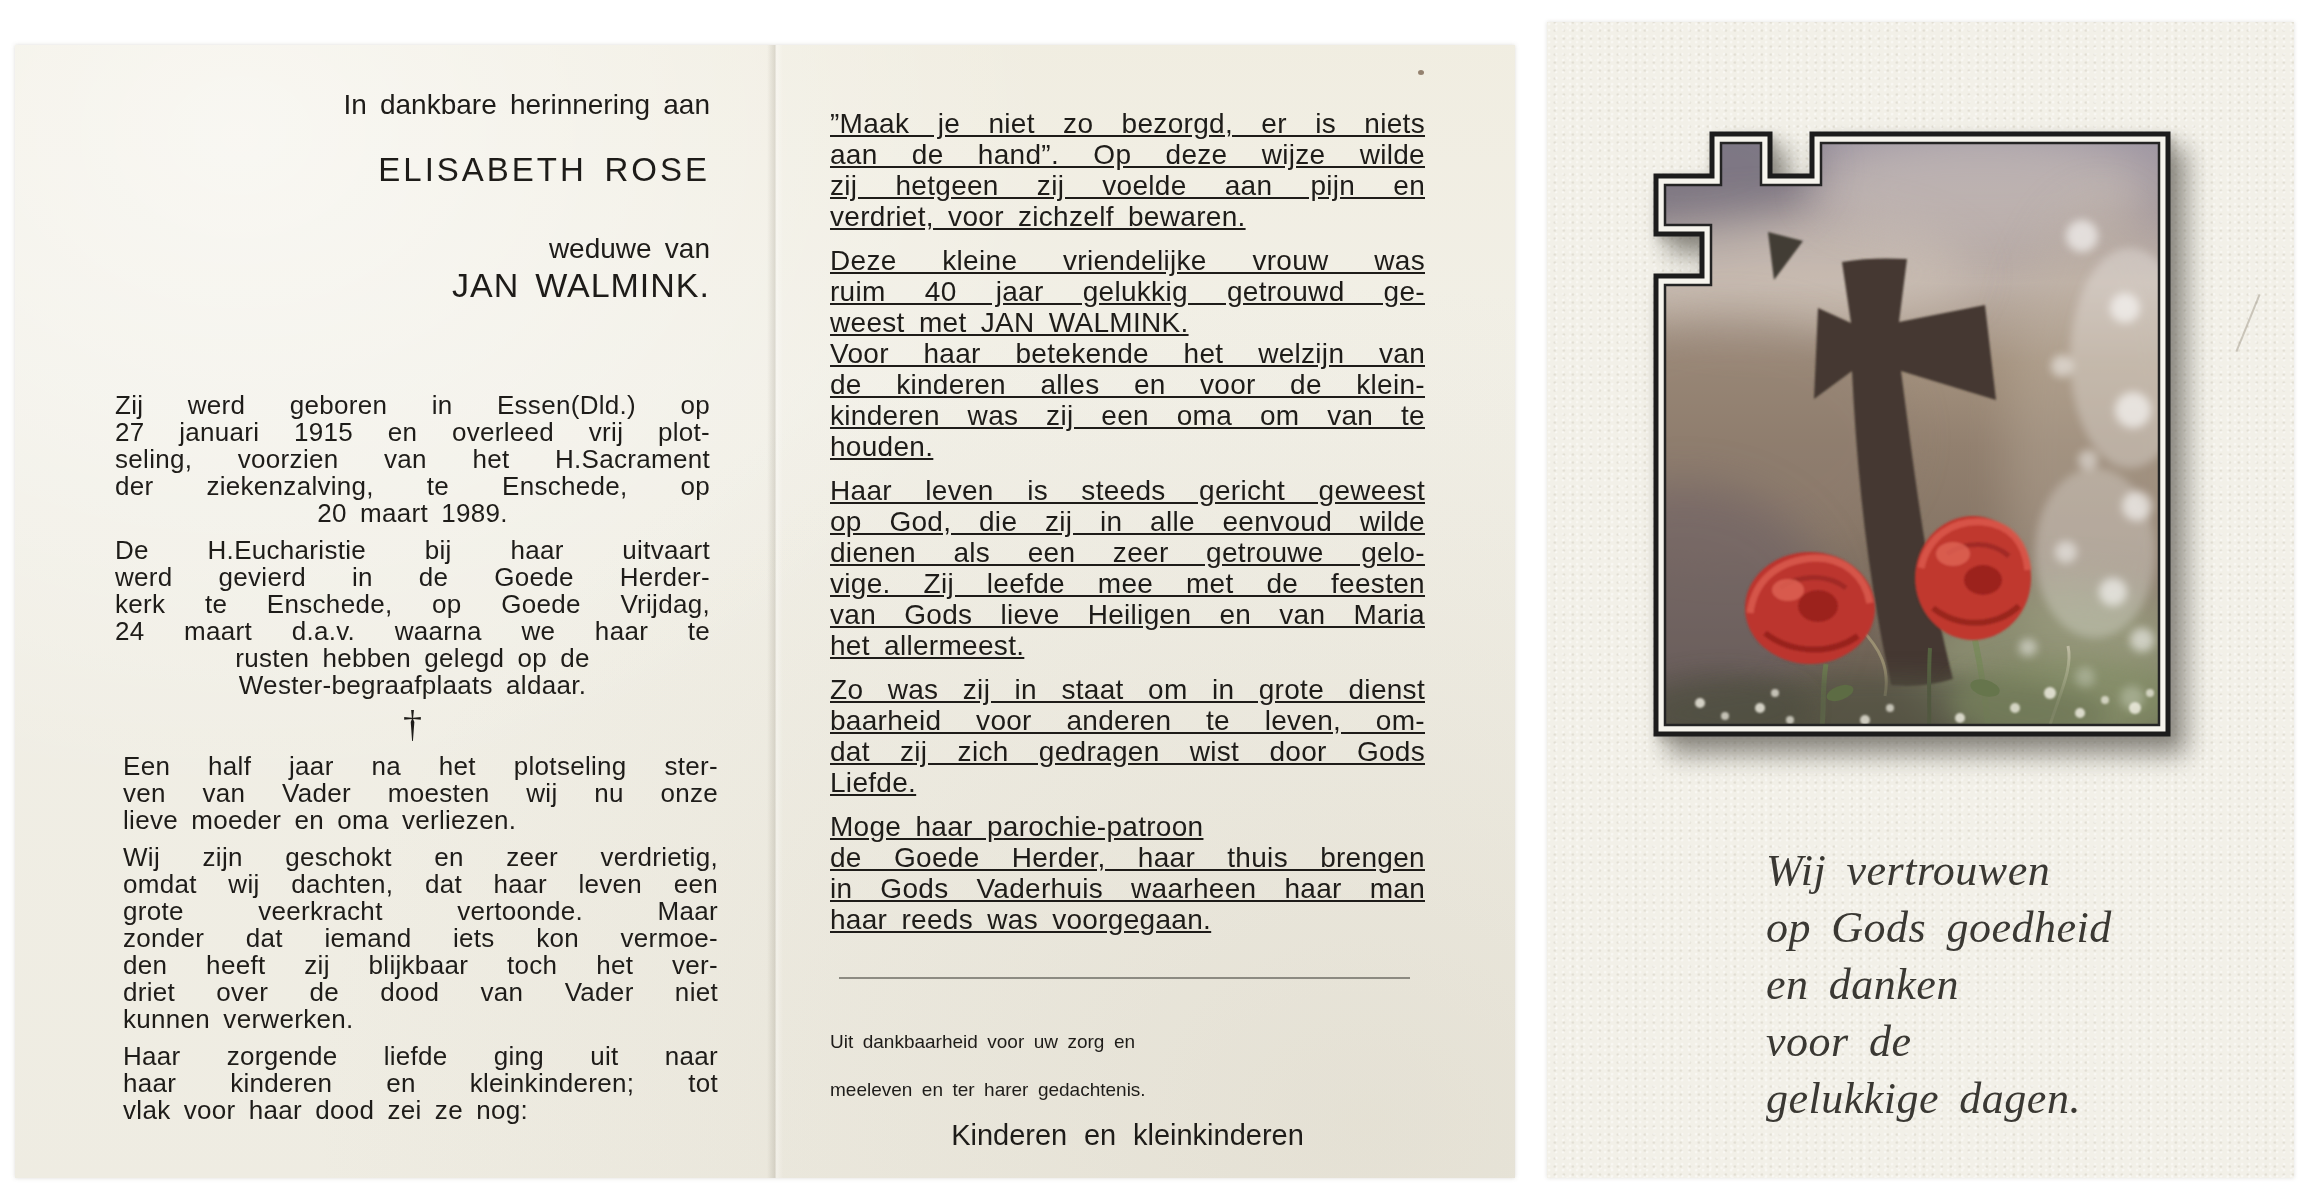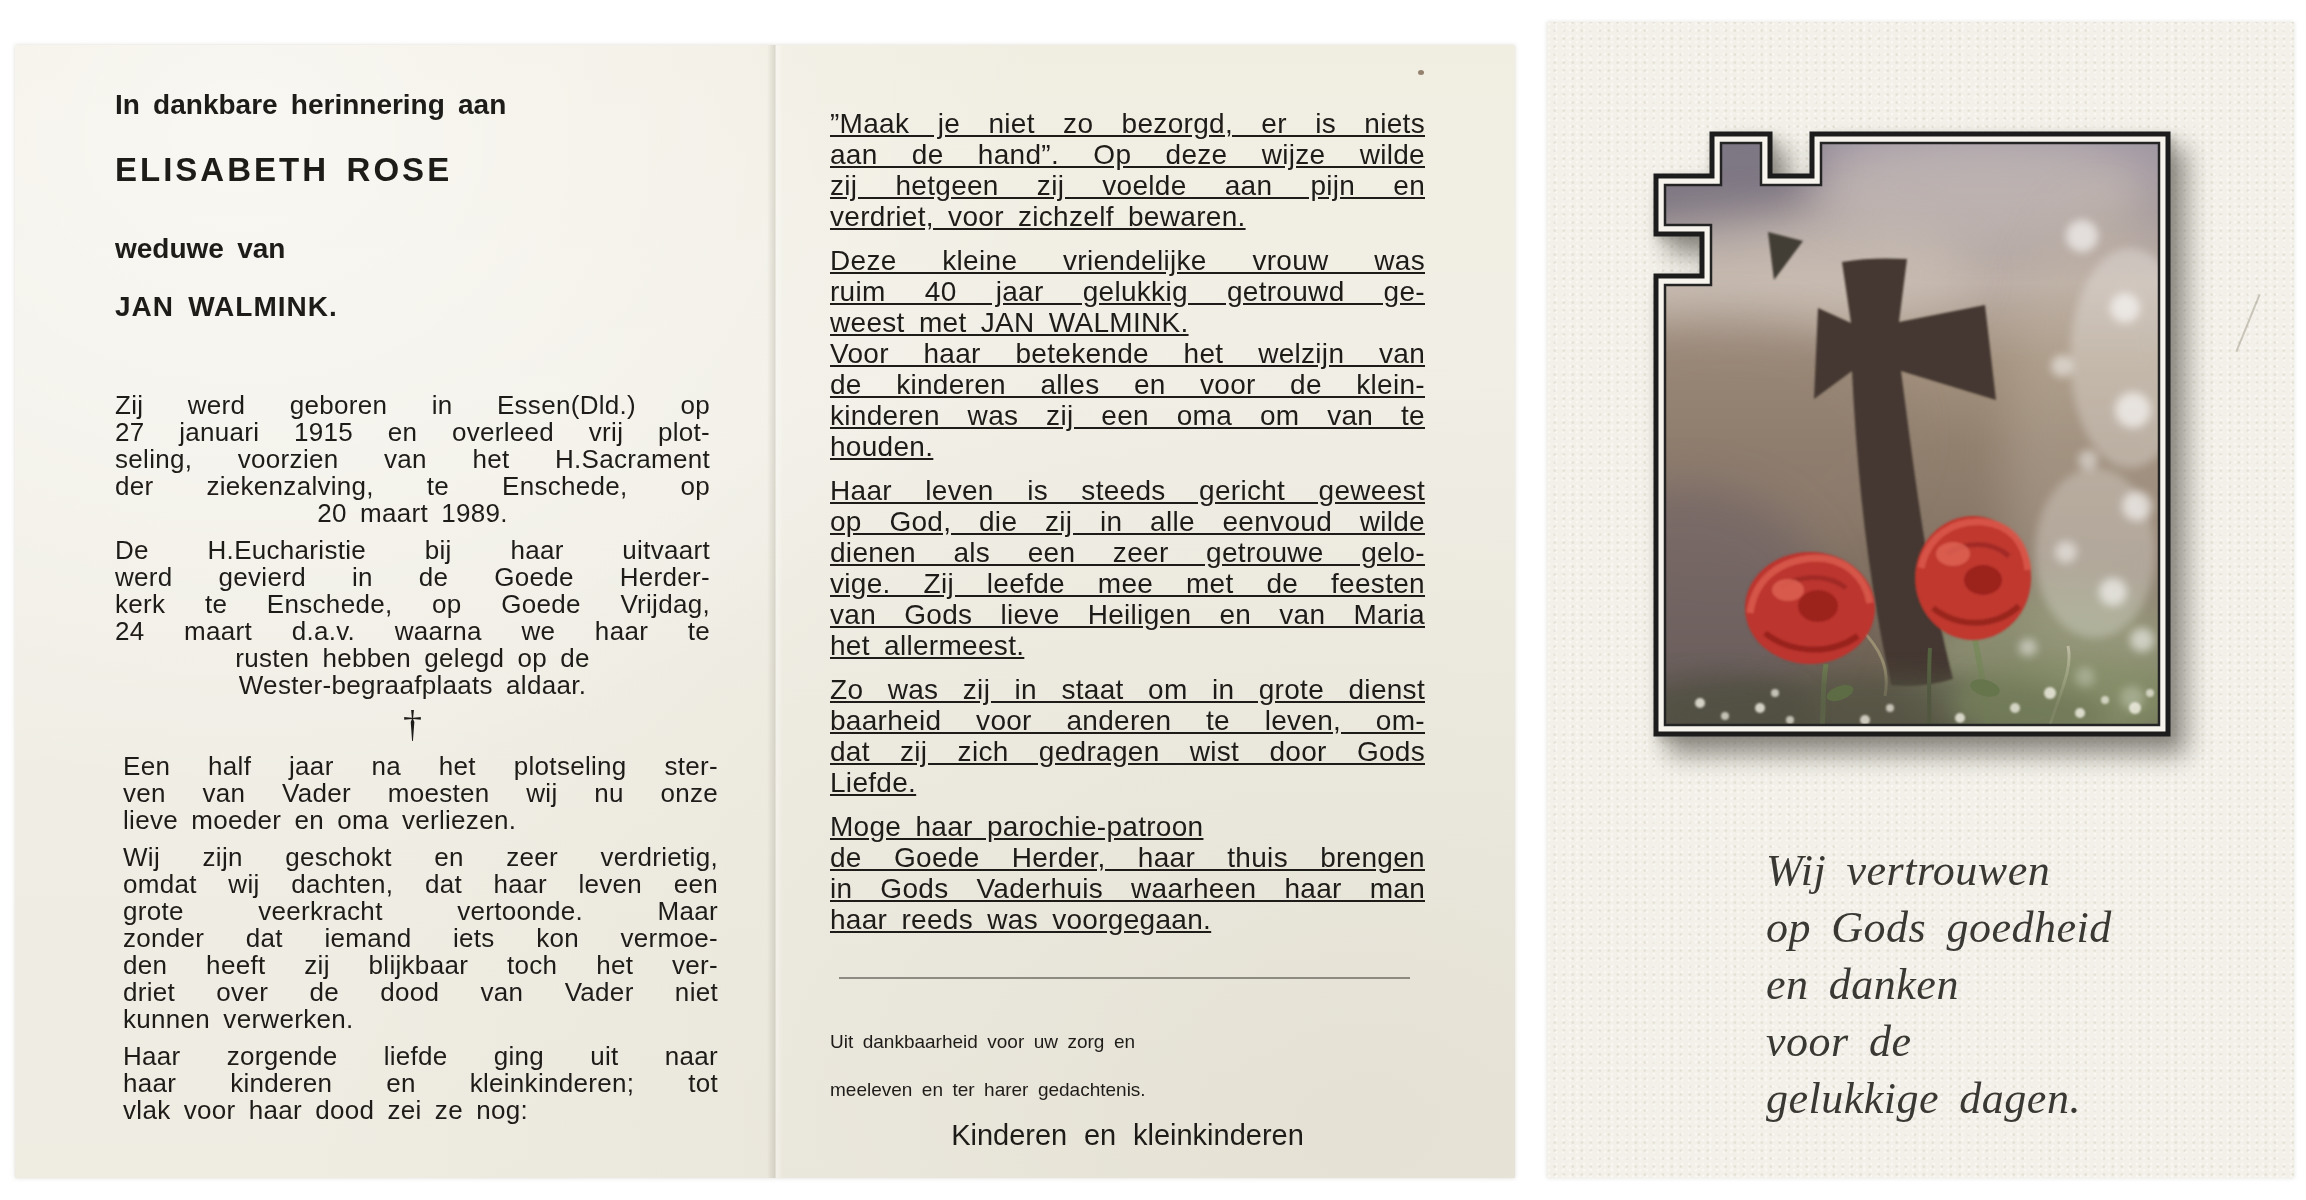--- a/index.html
+++ b/index.html
@@ -14,25 +14,25 @@
       radial-gradient(ellipse at 15% 8%, rgba(255,255,255,.55), transparent 45%),
       radial-gradient(ellipse at 90% 95%, rgba(205,198,180,.30), transparent 55%),
       linear-gradient(180deg, rgba(240,236,222,.6), rgba(243,241,232,.2) 30%, rgba(236,233,222,.5));
     box-shadow:0 0 4px rgba(120,115,100,.25);
     color:#1e1c19;}
   .fold{position:absolute;left:752px;top:0;width:16px;height:100%;
     background:linear-gradient(90deg, transparent, rgba(125,118,100,.20) 48%, rgba(255,255,255,.35) 60%, transparent);}
   .speck{position:absolute;left:1403px;top:25px;width:6px;height:5px;border-radius:50%;background:#7d6753;opacity:.8;}
 
   .col{position:absolute;width:595px;}
-  .p1-header{left:100px;top:43px;text-align:left;word-spacing:.34em;font-weight:bold;}
+  .p1-header{left:100px;top:43px;text-align:right;word-spacing:.34em;}
   .h1{font-size:28px;line-height:34px;}
   .h2{font-size:33px;line-height:44px;letter-spacing:3px;margin-top:26px;}
   .h3{font-size:28px;line-height:34px;margin-top:40px;}
-  .h4{font-size:28px;line-height:38px;letter-spacing:1px;margin-top:22px;}
+  .h4{font-size:34px;line-height:38px;letter-spacing:1px;}
 
   .p1-body{left:100px;top:347px;font-size:26px;line-height:27px;letter-spacing:.3px;}
   .p1-body2{left:108px;top:708px;font-size:26px;line-height:27px;letter-spacing:.3px;}
   .cross-mark{left:100px;top:656px;height:46px;line-height:46px;text-align:center;font-size:38px;
               font-family:"Liberation Serif","DejaVu Serif",serif;}
 
   .p2-body{left:815px;top:63px;font-size:28px;line-height:31px;letter-spacing:.3px;}
   .p2-body .para{margin-bottom:13px;text-decoration:underline;}
   .p1-body .para,.p1-body2 .para{margin-bottom:10px;}
   .para:last-child{margin-bottom:0;}

